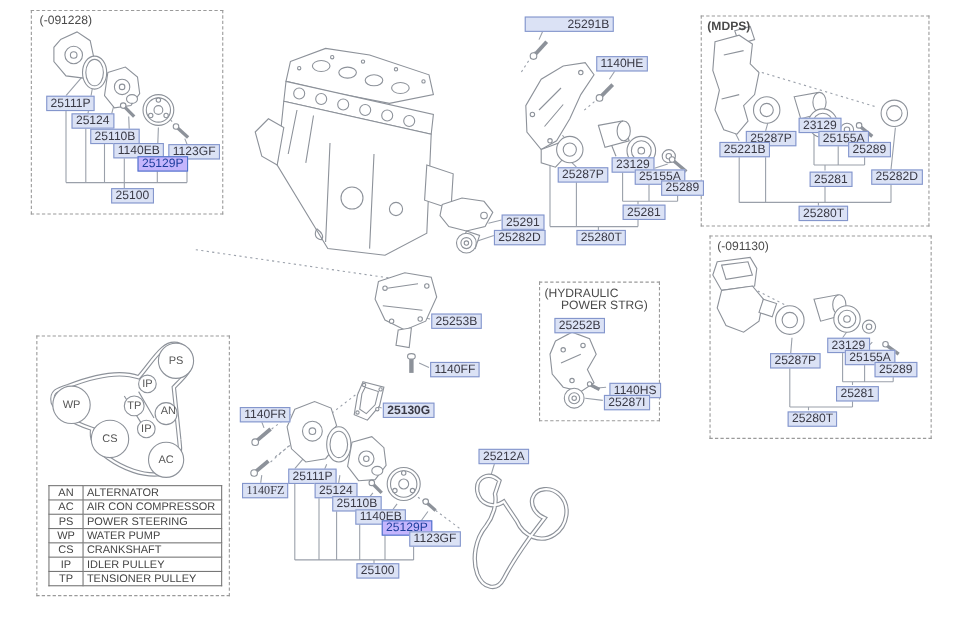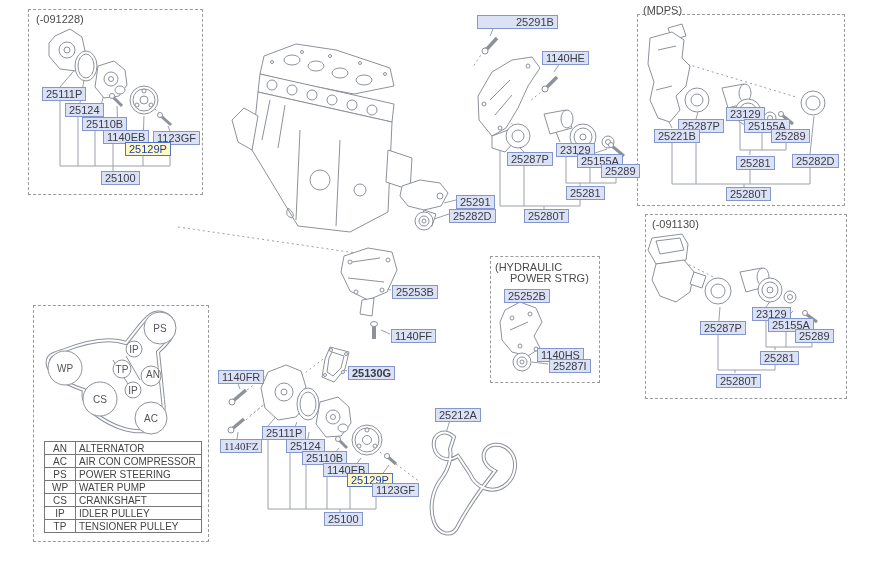--- a/index.html
+++ b/index.html
@@ -2,21 +2,21 @@
 <html><head>
 <meta charset="utf-8">
 <style>
   html,body{margin:0;padding:0;background:#fff;}
   #stage{position:relative;width:876px;height:583px;background:#fff;overflow:hidden;
          font-family:"Liberation Sans",sans-serif;}
   #art{position:absolute;left:0;top:0;}
   .dbox{position:absolute;border:1px dashed #9a9a9a;}
   .plabel{position:absolute;font-size:11px;line-height:12px;color:#3a3a46;
           background:#dbe2f5;border:1px solid #8496cc;padding:0 3px;white-space:nowrap;z-index:5;}
-  .plabel.hl{background:#fef9c3;border-color:#4f73c8;color:#1e3e9d;}
+  .plabel.hl{background:#c4b5fd;border-color:#4f73c8;color:#1e3e9d;}
   .btitle{position:absolute;font-size:11px;color:#4a4a4a;z-index:4;white-space:nowrap;}
   .pcode{position:absolute;font-size:10px;color:#555;transform:translate(-50%,-50%);z-index:4;}
   table.legend{position:absolute;left:44px;top:441px;width:158px;border-collapse:collapse;
           font-size:10px;color:#444;z-index:4;background:#fff;}
   table.legend td{border:1px solid #777;padding:0 3px;height:12px;line-height:11px;}
   table.legend td.c{width:24px;text-align:center;}
 </style>
 </head>
 <body>
 
@@ -250,21 +250,21 @@
       <circle cx="65" cy="368" r="17" fill="#fff" stroke="#8d929a"></circle>
       <circle cx="122" cy="369" r="9" fill="#fff" stroke="#8d929a"></circle>
       <circle cx="151" cy="376" r="10" fill="#fff" stroke="#8d929a"></circle>
       <circle cx="133" cy="390" r="8" fill="#fff" stroke="#8d929a"></circle>
       <circle cx="100" cy="399" r="17" fill="#fff" stroke="#8d929a"></circle>
       <circle cx="151" cy="418" r="16" fill="#fff" stroke="#8d929a"></circle>
     </g>
   </svg>
 
   <div class="btitle" style="left:36px;top:13px;">(-091228)</div>
-  <div class="btitle" style="left:643px;top:4px;">(MDPS)</div>
+  <div class="btitle" style="left:643px;top:18px;font-weight:bold;">(MDPS)</div>
   <div class="btitle" style="left:652px;top:218px;">(-091130)</div>
   <div class="btitle" style="left:495px;top:261px;">(HYDRAULIC</div>
   <div class="btitle" style="left:510px;top:272px;">POWER STRG)</div>
 
   <div class="plabel" style="left:42px;top:87px;">25111P</div>
   <div class="plabel" style="left:65px;top:103px;">25124</div>
   <div class="plabel" style="left:82px;top:117px;">25110B</div>
   <div class="plabel" style="left:103px;top:130px;">1140EB</div>
   <div class="plabel" style="left:153px;top:131px;">1123GF</div>
   <div class="plabel hl" style="left:125px;top:142px;">25129P</div>
@@ -290,21 +290,21 @@
   <div class="plabel" style="left:262px;top:426px;">25111P</div>
   <div class="plabel" style="left:286px;top:439px;">25124</div>
   <div class="plabel" style="left:302px;top:451px;">25110B</div>
   <div class="plabel" style="left:323px;top:463px;">1140EB</div>
   <div class="plabel hl" style="left:347px;top:473px;">25129P</div>
   <div class="plabel" style="left:372px;top:483px;">1123GF</div>
   <div class="plabel" style="left:324px;top:512px;">25100</div>
   <div class="plabel" style="left:435px;top:408px;">25212A</div>
 
   <div class="plabel" style="left:504px;top:289px;">25252B</div>
-  <div class="plabel" style="left:537px;top:348px;">1140HS</div>
+  <div class="plabel" style="left:554px;top:348px;">1140HS</div>
   <div class="plabel" style="left:549px;top:359px;">25287I</div>
 
   <div class="plabel" style="left:678px;top:119px;">25287P</div>
   <div class="plabel" style="left:726px;top:107px;">23129</div>
   <div class="plabel" style="left:744px;top:119px;">25155A</div>
   <div class="plabel" style="left:771px;top:129px;">25289</div>
   <div class="plabel" style="left:654px;top:129px;">25221B</div>
   <div class="plabel" style="left:736px;top:156px;">25281</div>
   <div class="plabel" style="left:792px;top:154px;">25282D</div>
   <div class="plabel" style="left:726px;top:187px;">25280T</div>

